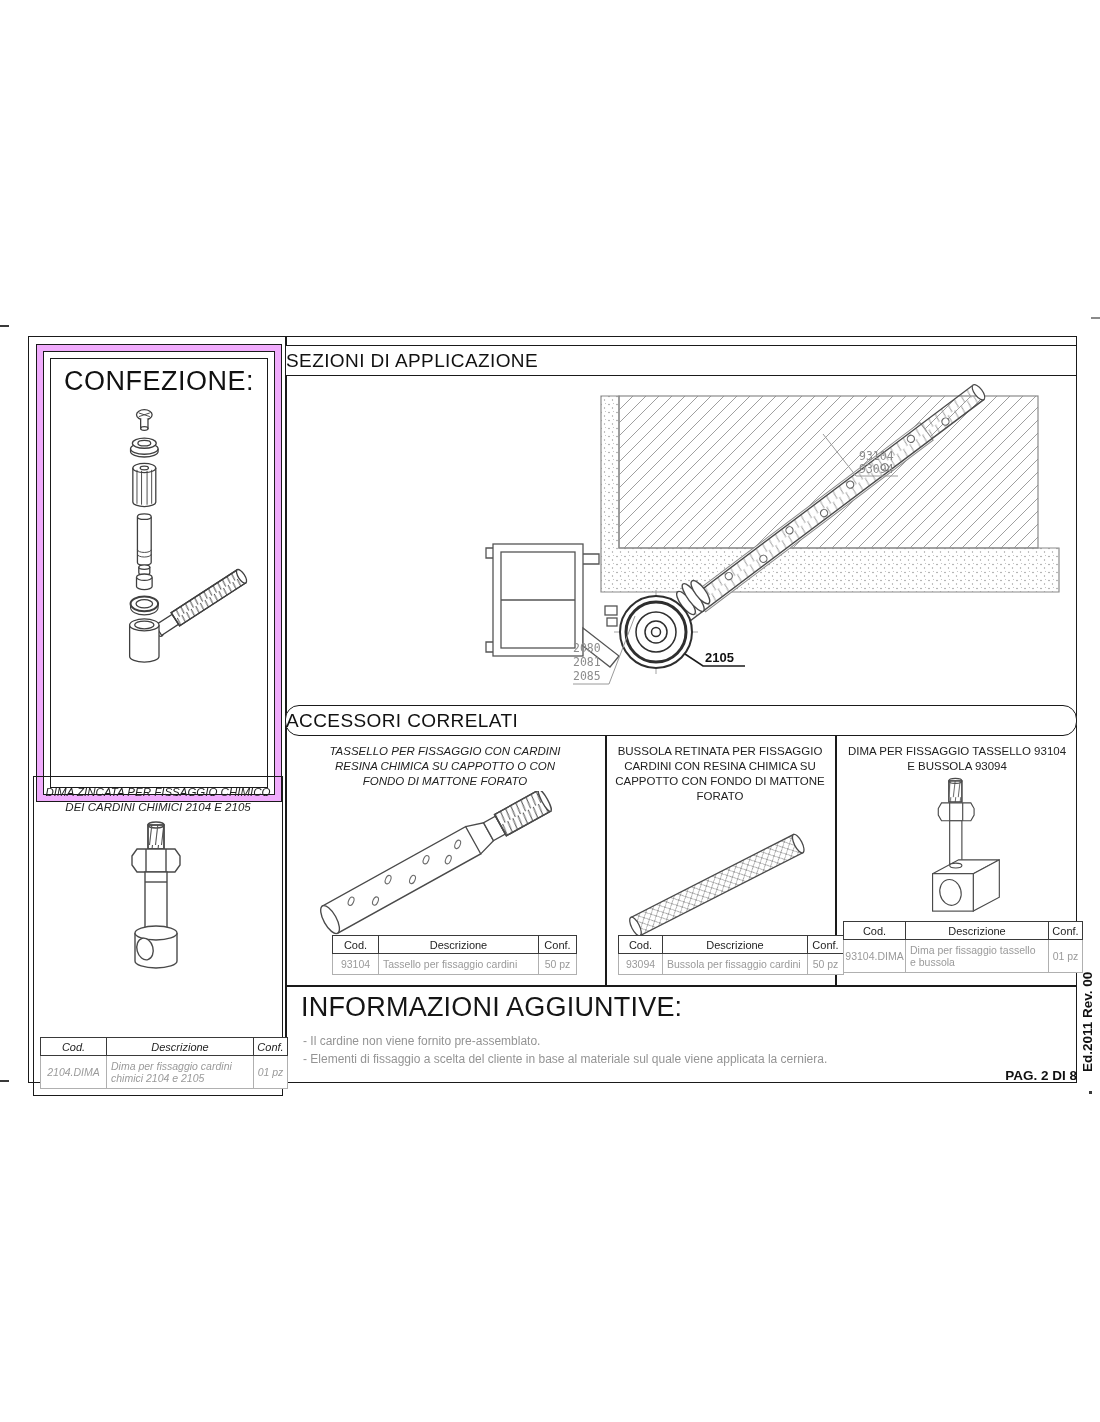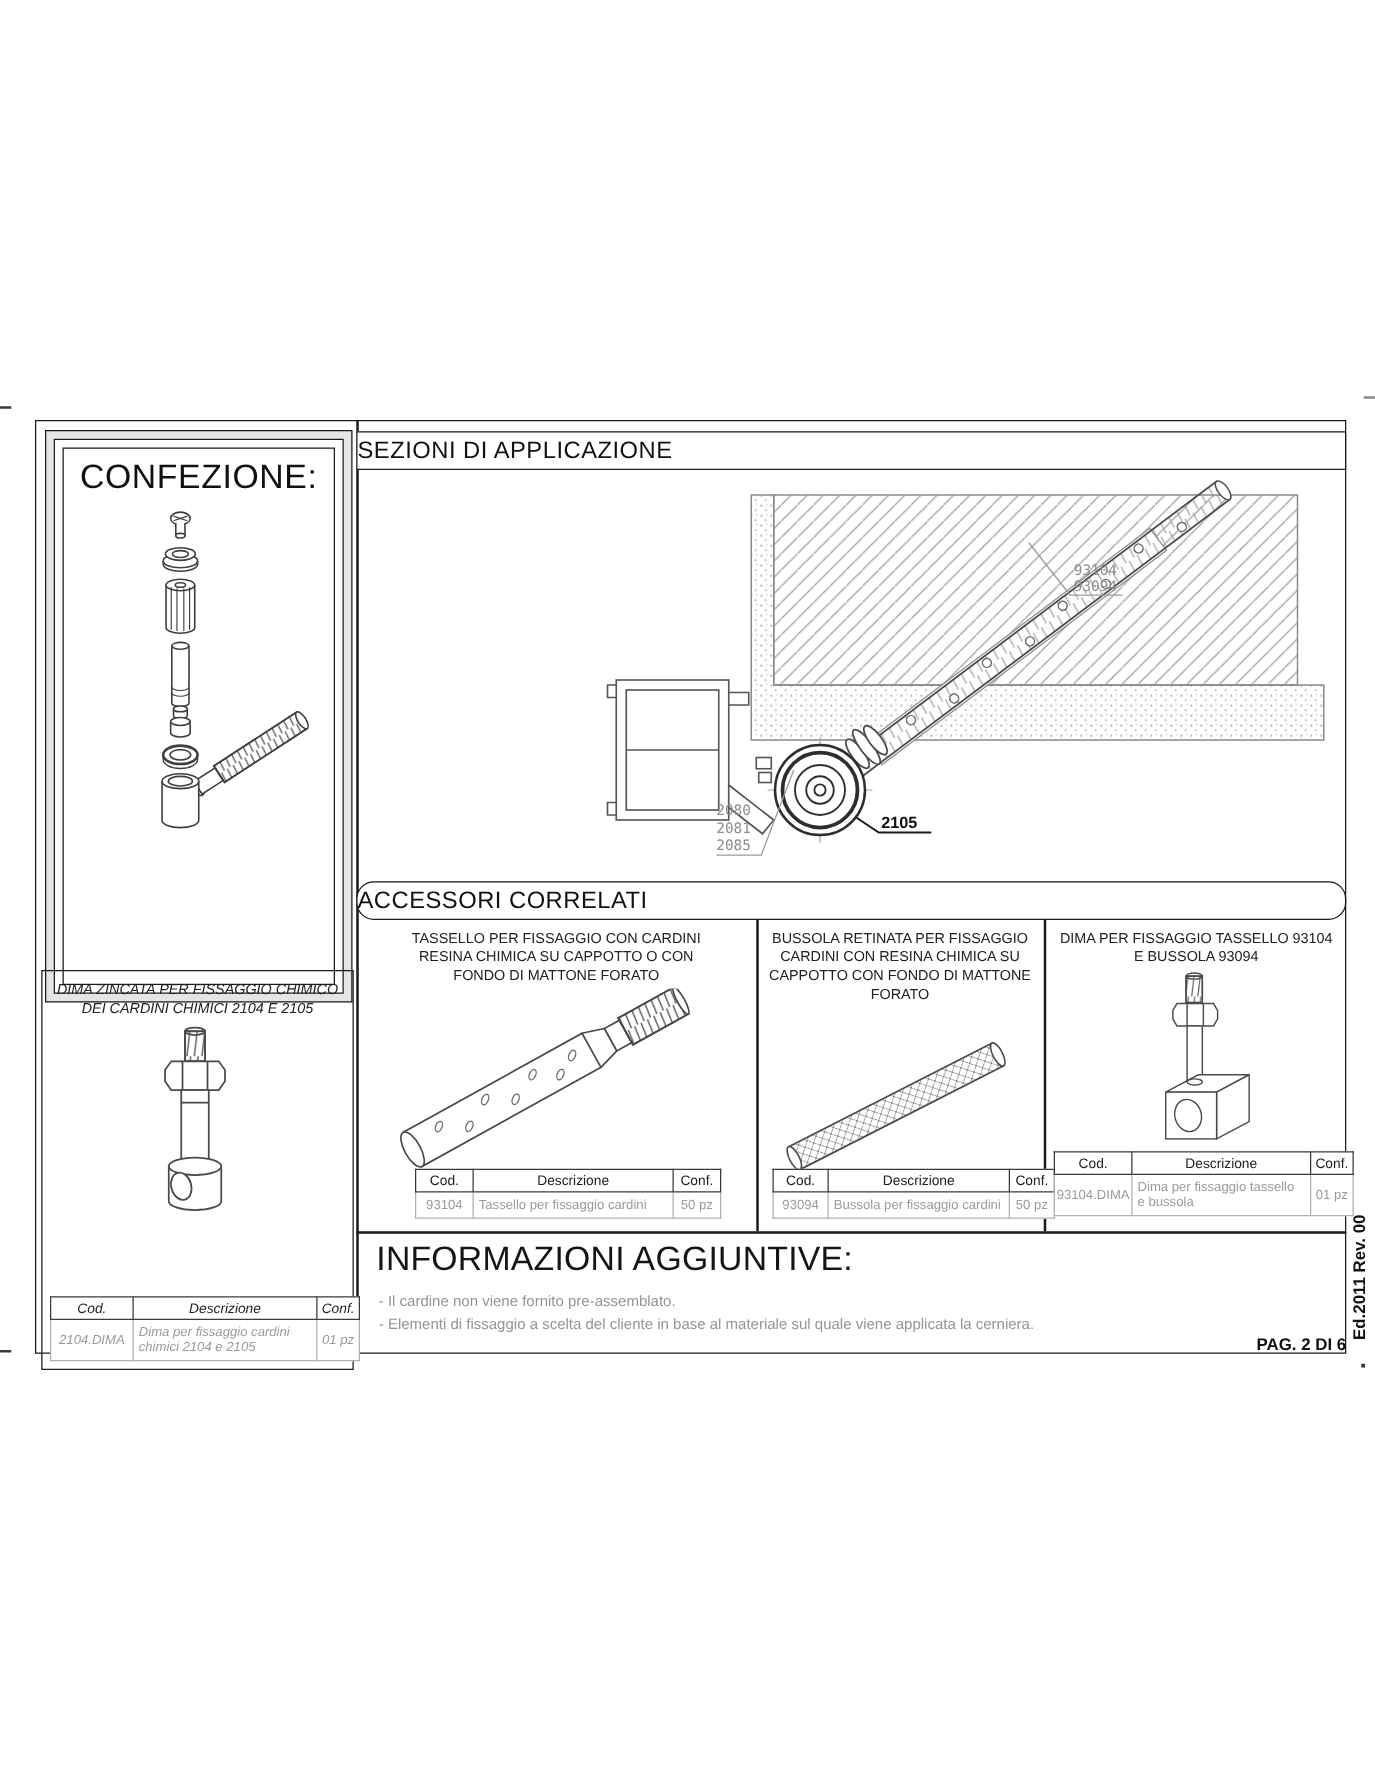--- a/index.html
+++ b/index.html
@@ -5,21 +5,21 @@
   html,body{margin:0;padding:0;background:#ffffff;}
   body{width:1100px;height:1422px;position:relative;font-family:"Liberation Sans",sans-serif;color:#151515;overflow:hidden;}
   .abs{position:absolute;}
   
   .mark{position:absolute;background:#3a3a3a;}
   
   .main-frame{left:28px;top:336px;width:1049px;height:747px;border:1.6px solid #1a1a1a;box-sizing:border-box;}
   .vline{left:285px;top:336px;width:1.8px;height:747px;background:#1a1a1a;}
   .hline{background:#1a1a1a;height:1.8px;}
   
-  .conf-box{left:36px;top:344px;width:246px;height:458px;border:1.8px solid #1a1a1a;background:#e5e5e5;padding:6px;box-sizing:border-box;}
+  .conf-box{left:36px;top:344px;width:246px;height:458px;border:1.8px solid #1a1a1a;background:#f0abfc;padding:6px;box-sizing:border-box;}
   .conf-mid{border:1.8px solid #1a1a1a;background:#fff;padding:6px;height:100%;box-sizing:border-box;}
   .conf-inner{border:1.8px solid #1a1a1a;height:100%;box-sizing:border-box;overflow:hidden;}
   .conf-title{font-size:27px;text-align:center;margin-top:7px;letter-spacing:.5px;color:#111;}
   .conf-list{margin:8px 0 0 14px;color:#949494;font-size:12.5px;line-height:1.22;}
   
   .bar{border:1.6px solid #1a1a1a;box-sizing:border-box;display:flex;align-items:center;justify-content:flex-start;background:#fff;}
   .bar-title{font-size:19px;letter-spacing:.4px;color:#111;}
   
   .panel-title{font-size:11.5px;line-height:1.3;color:#222;text-align:center;padding:5px 8px 0 8px;}
   .pdiv{width:1.8px;background:#1a1a1a;}
@@ -195,21 +195,21 @@
 
   <div class="abs bar" style="left:285px;top:705px;width:792px;height:31px;border-radius:14px;">
     <span class="bar-title">ACCESSORI CORRELATI</span>
   </div>
 
   <div class="abs pdiv" style="left:605px;top:736px;height:249px;"></div>
   <div class="abs pdiv" style="left:835px;top:736px;height:249px;"></div>
   <div class="abs hline" style="left:285px;top:985px;width:792px;"></div>
 
   <div class="abs" style="left:287px;top:739px;width:316px;height:244px;">
-    <div class="panel-title" style="padding-left:26px;padding-right:26px;">TASSELLO PER FISSAGGIO CON CARDINI RESINA CHIMICA SU CAPPOTTO O CON FONDO DI MATTONE FORATO</div>
+    <div class="panel-title" style="padding-left:26px;padding-right:26px;font-style:italic;">TASSELLO PER FISSAGGIO CON CARDINI RESINA CHIMICA SU CAPPOTTO O CON FONDO DI MATTONE FORATO</div>
     <svg width="316" height="150" viewBox="0 0 316 154" style="margin-top:2px;">
       <g transform="translate(40,132) rotate(-29)" stroke="#4a4a4a" stroke-width="1.4" fill="#fff">
         <rect x="0" y="-16" width="168" height="32"></rect>
         <ellipse cx="0" cy="0" rx="6.5" ry="16"></ellipse>
         <g stroke="#6a6a6a" stroke-width="1.1">
           <ellipse cx="28" cy="-6" rx="4.5" ry="2.6" transform="rotate(-38 28 -6)"></ellipse>
           <ellipse cx="50" cy="6" rx="4.5" ry="2.6" transform="rotate(-38 50 6)"></ellipse>
           <ellipse cx="72" cy="-7" rx="4.5" ry="2.6" transform="rotate(-38 72 -7)"></ellipse>
           <ellipse cx="94" cy="5" rx="4.5" ry="2.6" transform="rotate(-38 94 5)"></ellipse>
           <ellipse cx="116" cy="-6" rx="4.5" ry="2.6" transform="rotate(-38 116 -6)"></ellipse>
@@ -353,15 +353,15 @@
 
   <div class="abs" style="left:287px;top:987px;width:790px;height:95px;">
     <div class="info-title">INFORMAZIONI AGGIUNTIVE:</div>
     <div class="info-notes">
       <div>- Il cardine non viene fornito pre-assemblato.</div>
       <div>- Elementi di fissaggio a scelta del cliente in base al materiale sul quale viene applicata la cerniera.</div>
     </div>
   </div>
 
   <div class="abs ed-text">Ed.2011 Rev. 00</div>
-  <div class="abs pag-text">PAG. 2 DI 6</div>
+  <div class="abs pag-text">PAG. 2 DI 8</div>
 
 </div>
 
 </body></html>

